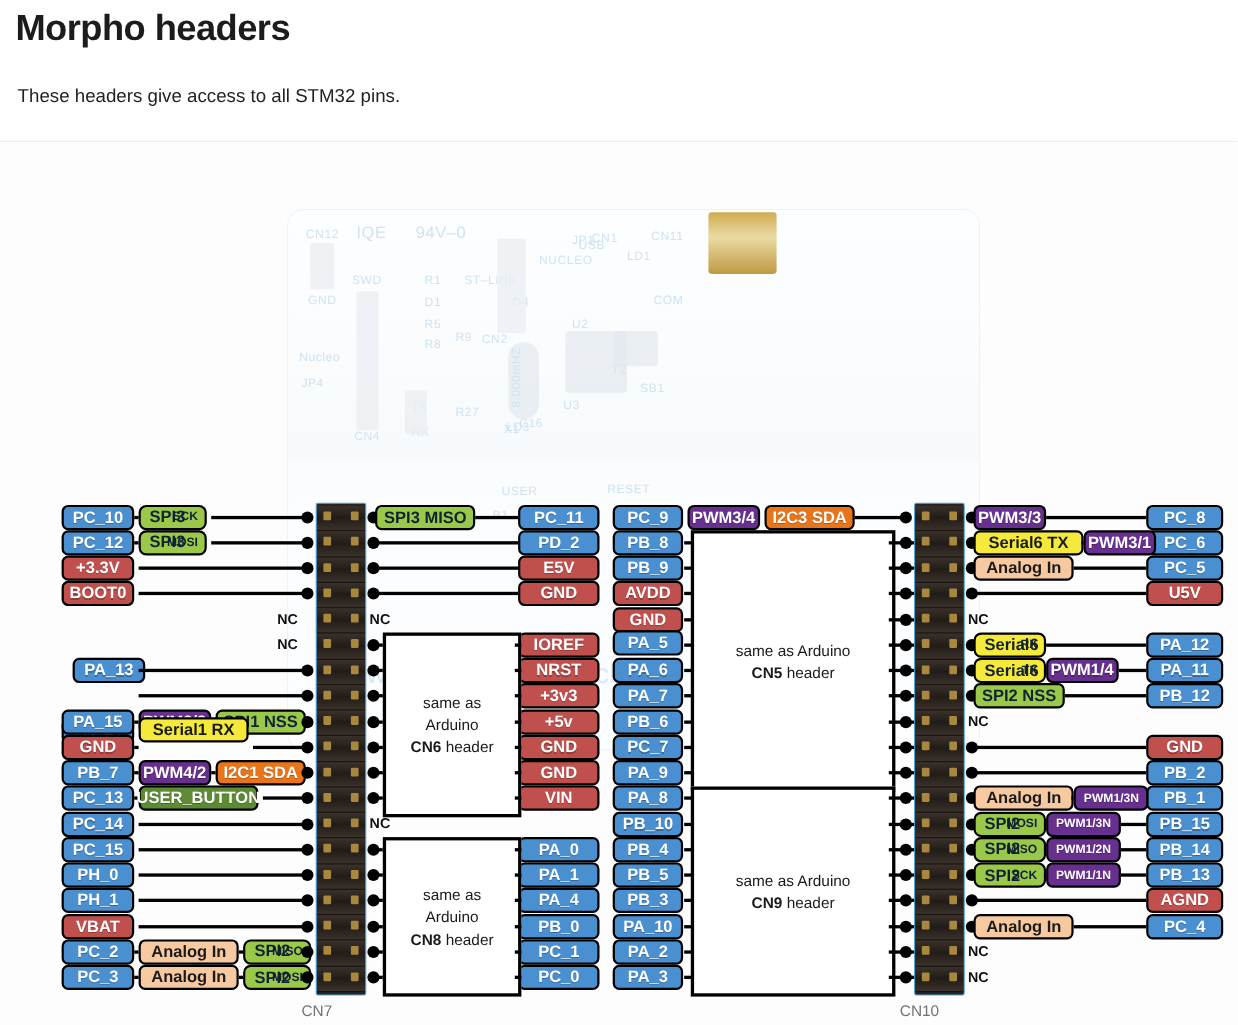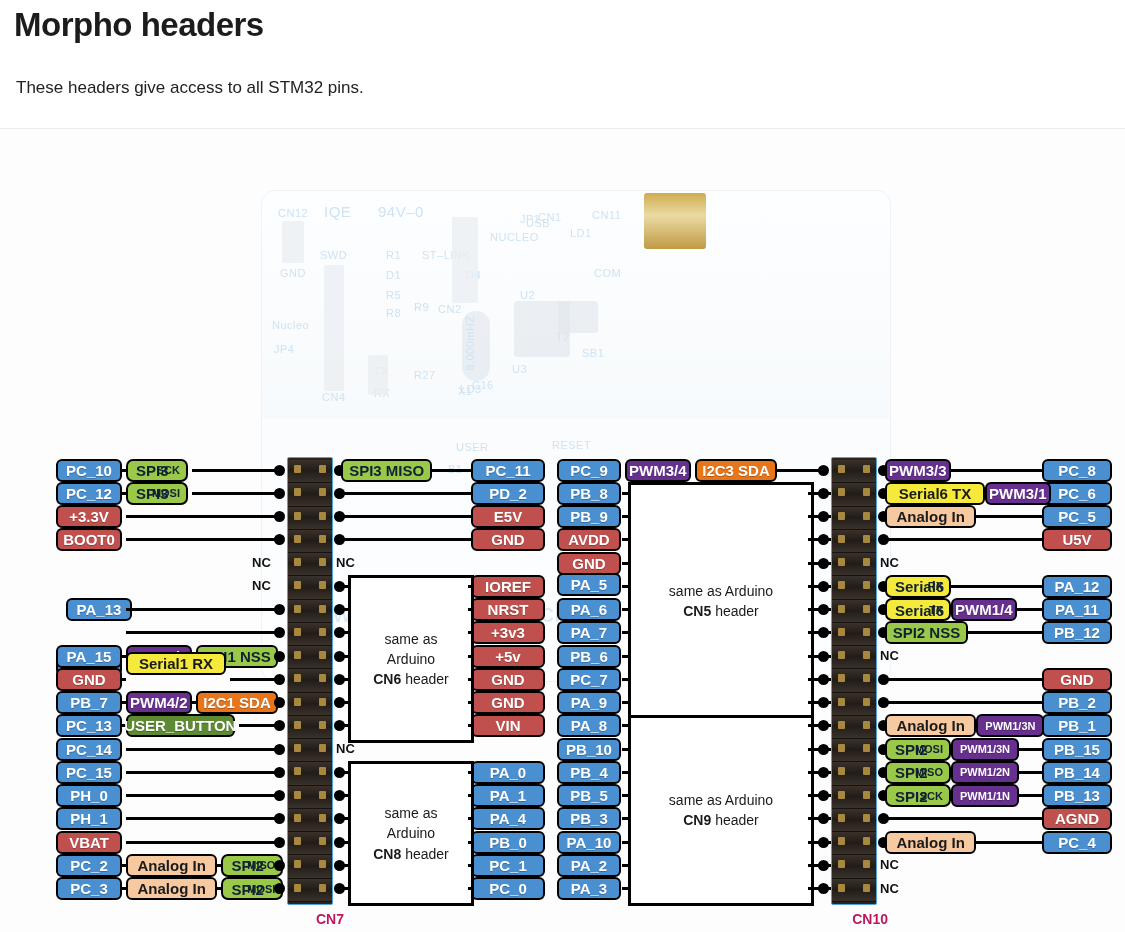--- a/index.html
+++ b/index.html
@@ -89,22 +89,22 @@
     background:linear-gradient(180deg,#3a312a 0%,#221c18 48%,#3a312a 100%);
     border-bottom:1px solid #171310;
   }
   .conn-cell i{
     position:absolute;top:5px;width:7px;height:8px;
     background:#a8873f;border-radius:1px;display:block;
   }
   .conn-cell i.l{left:6px;}
   .conn-cell i.r{right:6px;}
   .conn-label{
-    position:absolute;font-size:14px;font-weight:bold;color:#be185d;
-    text-align:right;width:70px;
+    position:absolute;font-size:14px;font-weight:normal;color:#737373;
+    text-align:left;width:70px;
   }
   
   .lbl{
     position:absolute;
     box-sizing:border-box;
     border:2px solid #000;
     border-radius:6px;
     font-size:15px;
     font-weight:bold;
     color:#fff;

